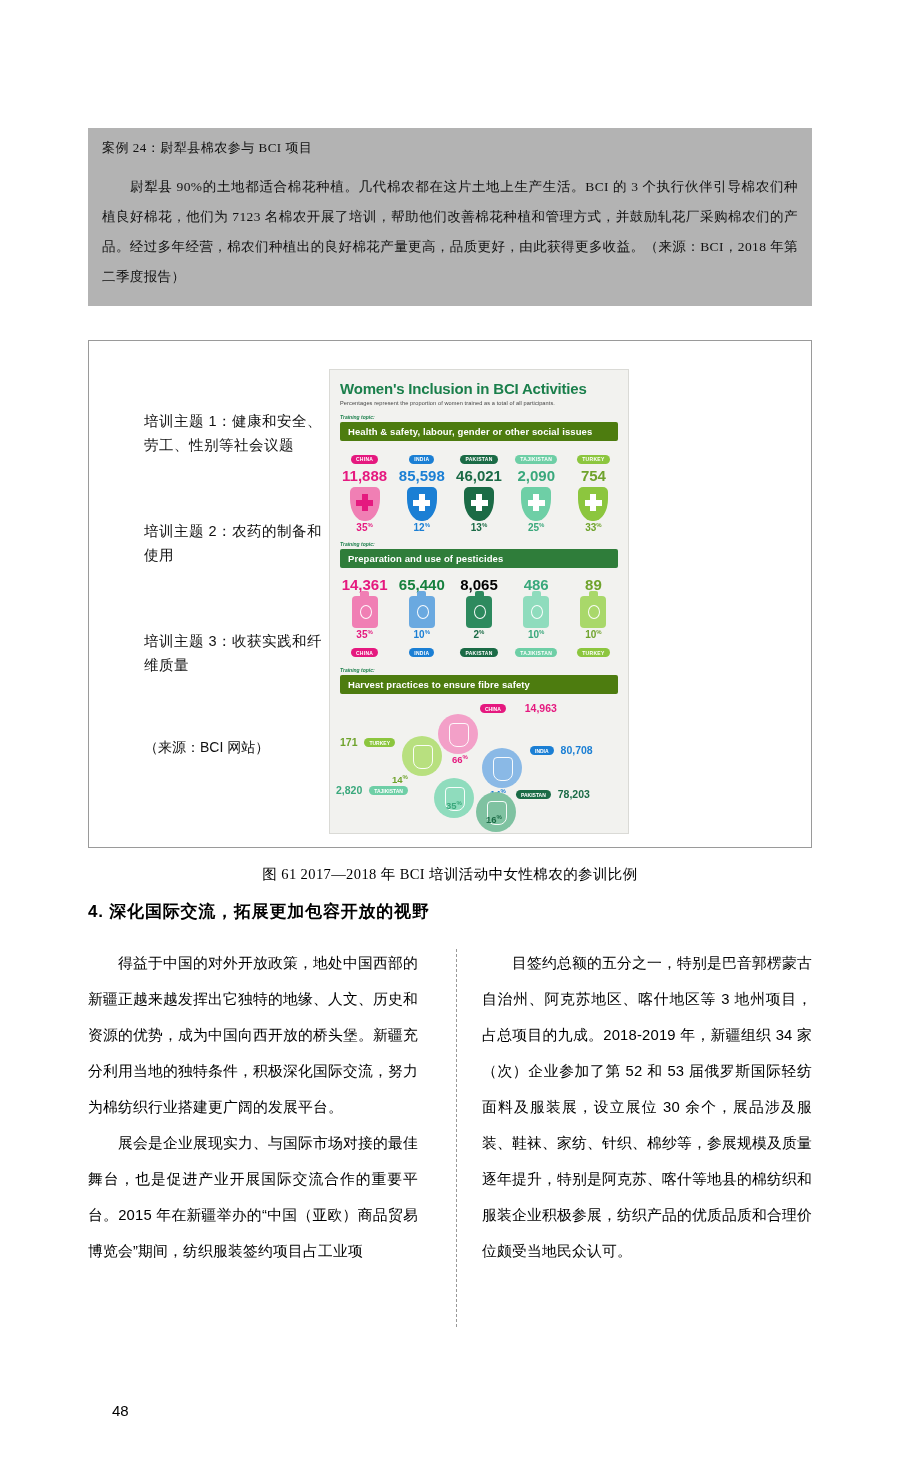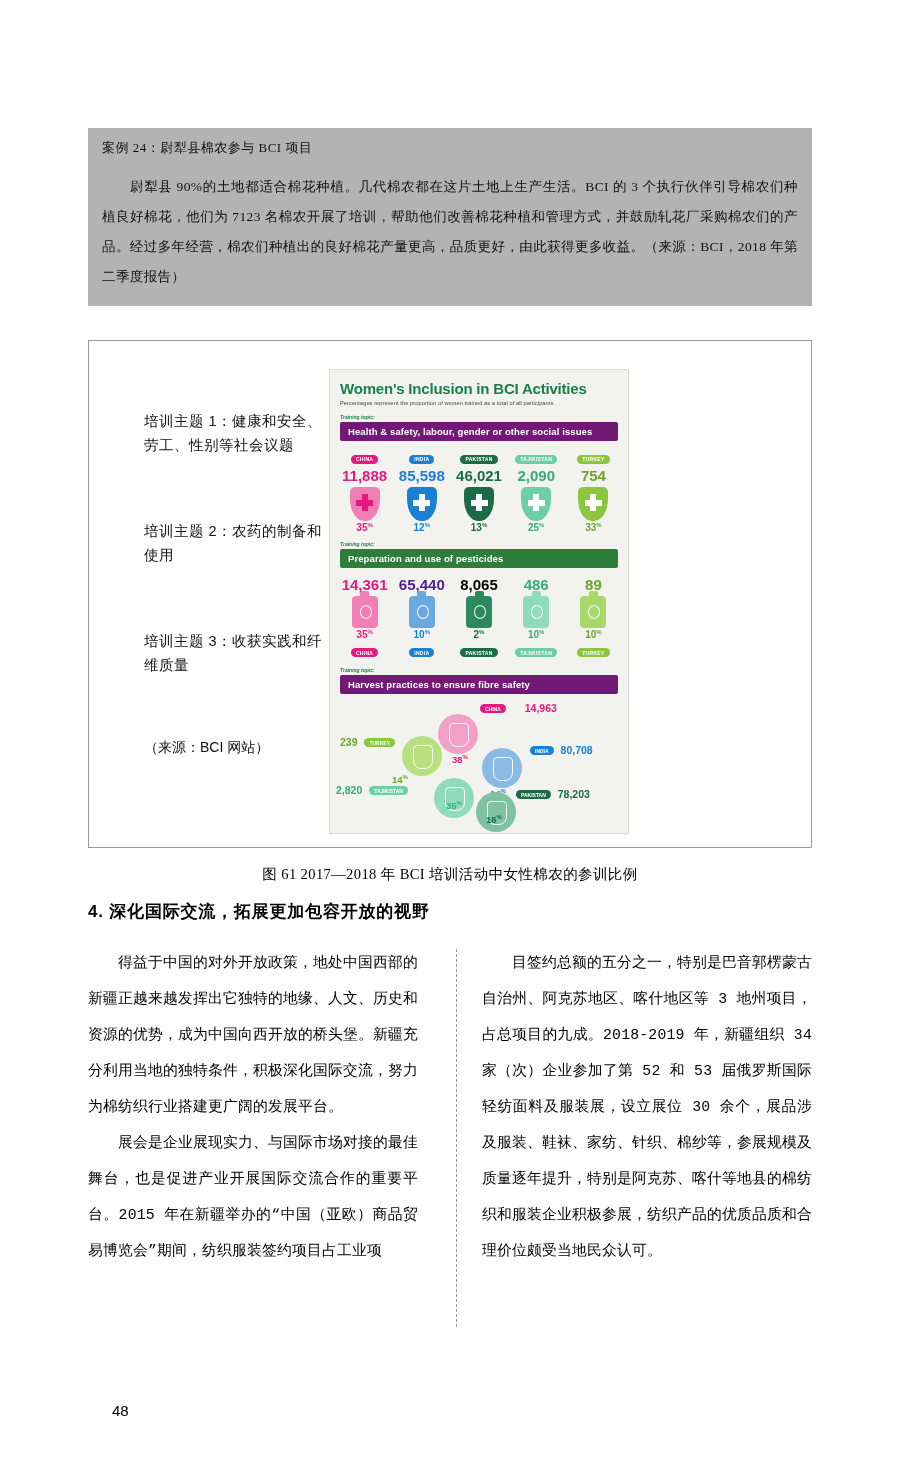--- a/index.html
+++ b/index.html
@@ -109,21 +109,21 @@
   }
   .tt-label {
     color: #1a7f4b;
     font-size: 5px;
     font-style: italic;
     margin: 8px 0 2px 10px;
     font-weight: bold;
   }
   .band {
     margin: 0 10px;
-    background: #701a75;
+    background: #4d7c0f;
     color: #fff;
     font-size: 9.5px;
     font-weight: bold;
     padding: 4px 8px;
     border-radius: 2px;
     letter-spacing: .1px;
   }
   .band.dark { background: #2f7d3a; }
 
   .row-countries {
@@ -266,21 +266,21 @@
     top: 945px;
     width: 724px;
     height: 380px;
   }
   .col {
     position: absolute;
     top: 0;
     width: 330px;
     font-size: 14.8px;
     line-height: 36px;
-    font-family: Liberation Mono, monospace;
+    font-family: Liberation Sans, sans-serif;
     letter-spacing: .2px;
     text-align: justify;
   }
   .col.left { left: 0; }
   .col.right { left: 394px; }
   .col p { margin: 0; text-indent: 30px; }
   .divider {
     position: absolute;
     left: 368px;
     top: 4px;
@@ -380,21 +380,21 @@
       <div class="row-countries">
         <div class="cc">
           <div class="num" style="color:#e5197f">14,361</div>
           <div class="jug" style="background:#f07fb4">
               <div class="bug"></div>
             </div>
           <div class="pct" style="color:#e5197f"><span>35</span><sup>%</sup></div>
           <span class="pill" style="background:#e5197f">CHINA</span>
         </div>
         <div class="cc">
-          <div class="num" style="color:#4c1d95">65,440</div>
+          <div class="num" style="color:#15803d">65,440</div>
           <div class="jug" style="background:#6aa9e0">
               <div class="bug"></div>
             </div>
           <div class="pct" style="color:#1b7fd4"><span>10</span><sup>%</sup></div>
           <span class="pill" style="background:#1b7fd4">INDIA</span>
         </div>
         <div class="cc">
           <div class="num" style="color:#000000">8,065</div>
           <div class="jug" style="background:#2d8a5e">
               <div class="bug"></div>
@@ -425,24 +425,24 @@
 
       <div class="sec3">
 
         <div class="s3-item" style="left:150px; top:6px; color:#e5197f">
           <span class="s3-pill" style="background:#e5197f">CHINA</span>
           <span style="margin-left:16px">14,963</span>
         </div>
         <div class="circ" style="position:absolute; left:108px; top:18px; background:#f3a0c8">
             <div class="hand"></div>
           </div>
-        <div class="s3-pct" style="left:122px; top:58px; color:#e5197f"><span>38</span><sup>%</sup></div>
+        <div class="s3-pct" style="left:122px; top:58px; color:#e5197f"><span>66</span><sup>%</sup></div>
 
         <div class="s3-item" style="left:10px; top:40px; color:#6fa32c">
-          <span style="margin-right:4px">239</span>
+          <span style="margin-right:4px">171</span>
           <span class="s3-pill" style="background:#8cc63e">TURKEY</span>
         </div>
         <div class="circ" style="position:absolute; left:72px; top:40px; background:#b8e07f">
             <div class="hand"></div>
           </div>
         <div class="s3-pct" style="left:62px; top:78px; color:#6fa32c"><span>14</span><sup>%</sup></div>
 
         <div class="s3-item" style="left:200px; top:48px; color:#1b7fd4">
           <span class="s3-pill" style="background:#1b7fd4">INDIA</span>
           <span style="margin-left:4px">80,708</span>

